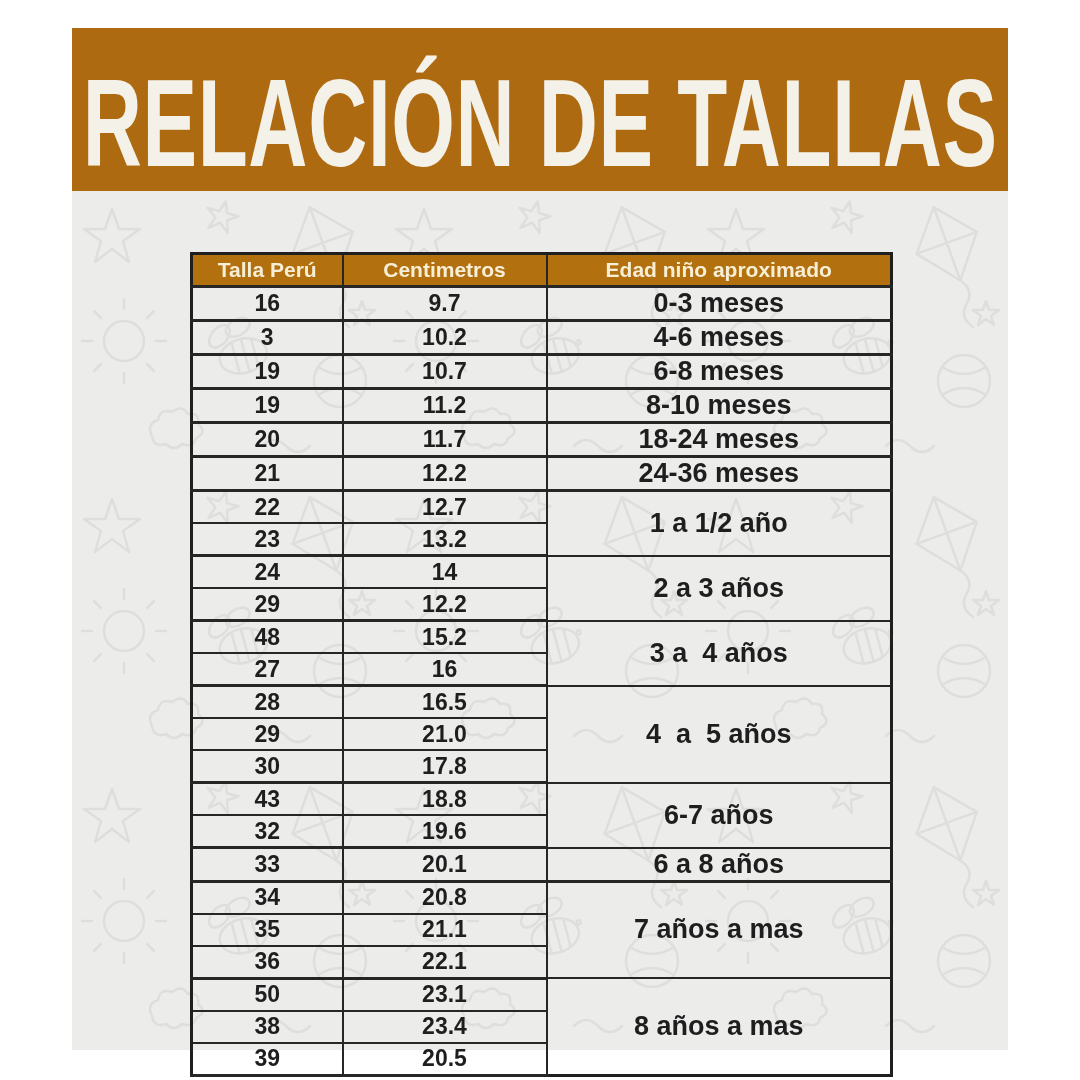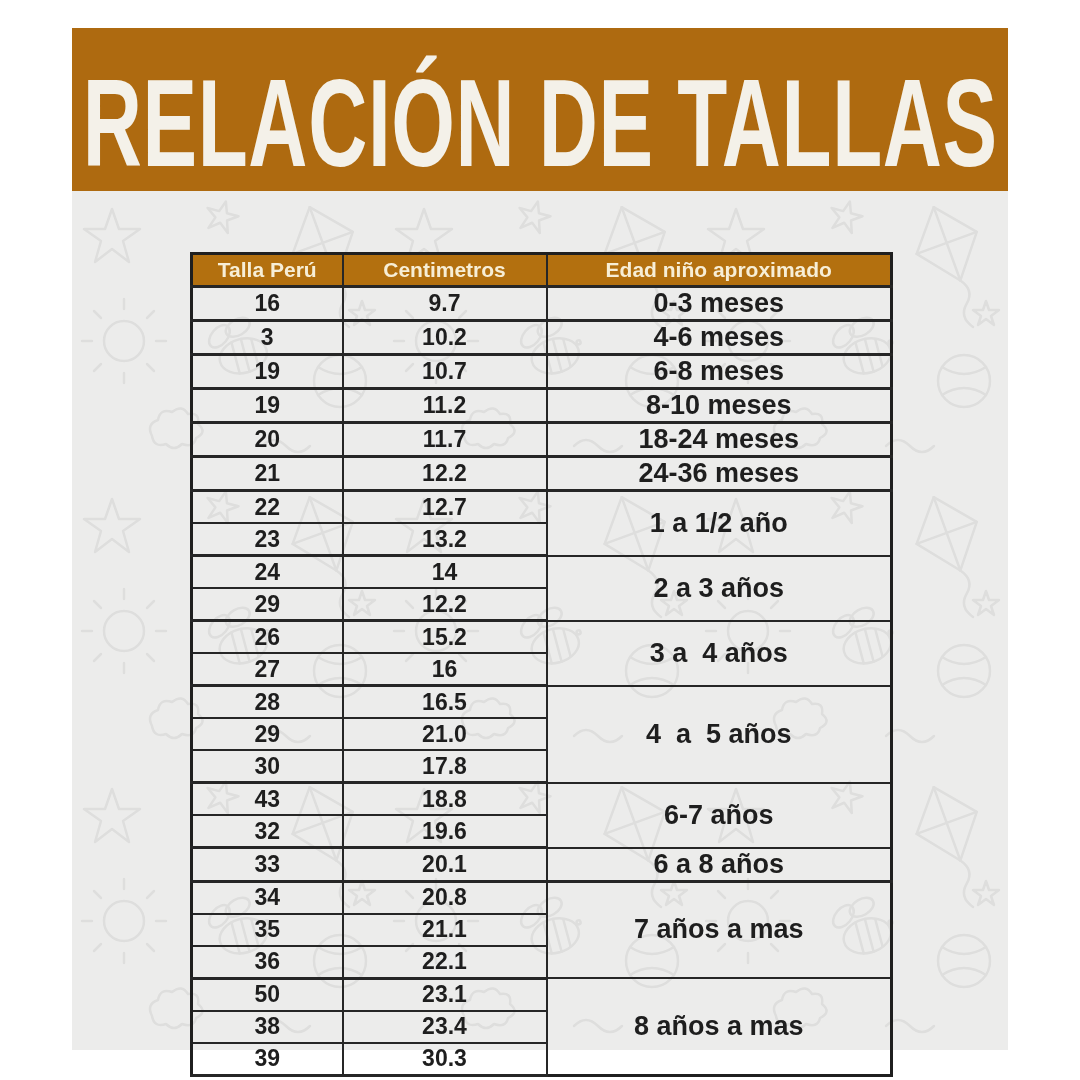--- a/index.html
+++ b/index.html
@@ -199,21 +199,21 @@
         <tr>
           <td>24</td>
           <td>14</td>
           <td class="age" rowspan="2">2 a 3 años</td>
         </tr>
         <tr class="group-end">
           <td>29</td>
           <td>12.2</td>
         </tr>
         <tr>
-          <td>26</td>
+          <td>48</td>
           <td>15.2</td>
           <td class="age" rowspan="2">3 a  4 años</td>
         </tr>
         <tr class="group-end">
           <td>27</td>
           <td>16</td>
         </tr>
         <tr>
           <td>28</td>
           <td>16.5</td>
@@ -258,17 +258,17 @@
           <td>50</td>
           <td>23.1</td>
           <td class="age" rowspan="3">8 años a mas</td>
         </tr>
         <tr>
           <td>38</td>
           <td>23.4</td>
         </tr>
         <tr class="group-end">
           <td>39</td>
-          <td>30.3</td>
+          <td>20.5</td>
         </tr>
       </tbody>
   </table>
 </div>
 
 </body></html>

